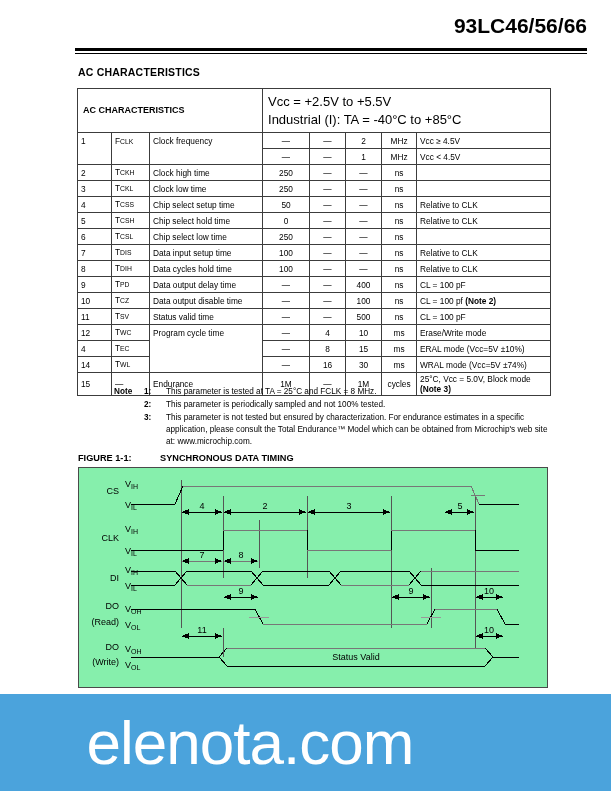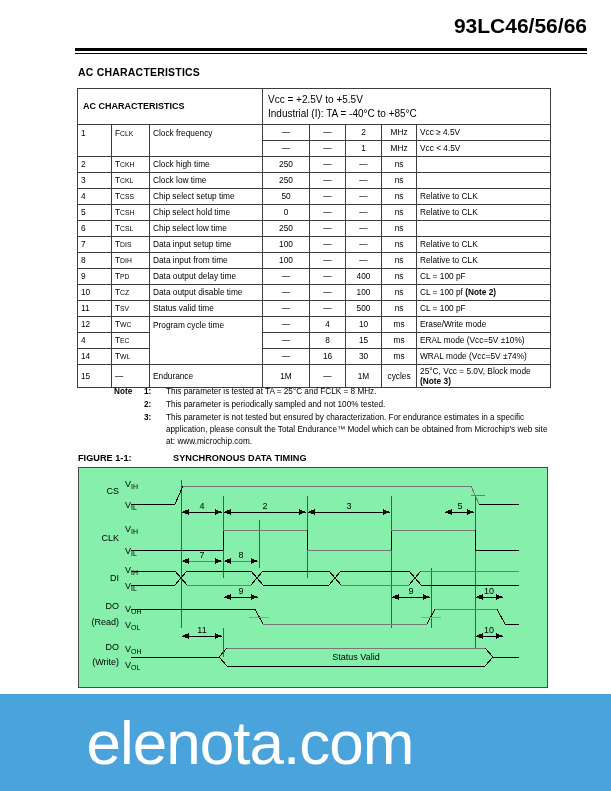--- a/index.html
+++ b/index.html
@@ -37,21 +37,21 @@
     border:1px solid #3c3c3c;
     padding:1px 3px;
     vertical-align:middle;
     font-weight:normal;
     line-height:1.22;
     height:13px;
   }
   .tbl .hdr-top td{
     font-weight:bold;font-size:9px;padding:4px 5px;
   }
-  .tbl .hdr-top td.cond{font-weight:normal;font-size:10px;line-height:1.35;}
+  .tbl .hdr-top td.cond{font-weight:normal;font-size:13px;line-height:1.35;}
   .tbl .colhdr td{
     text-align:center;font-weight:bold;font-size:8.6px;padding:3px 2px;
   }
   .c-center{text-align:center;}
   .c-left{text-align:left;}
   .nb{border-bottom:none !important;}
   .nt{border-top:none !important;}
   .sc{font-size:.82em;}
 
   
@@ -59,21 +59,21 @@
     position:absolute;left:78px;top:386px;width:472px;
     font-size:8.2px;line-height:1.45;
   }
   .note-row{display:flex;margin-bottom:1px;padding-left:36px;}
   .note-lbl{width:30px;font-weight:bold;flex:0 0 30px;}
   .note-num{width:22px;font-weight:bold;flex:0 0 22px;}
   .note-txt{flex:1;}
 
   
   .fig-cap{position:absolute;left:78px;top:453px;font-size:9.2px;font-weight:bold;}
-  .fig-cap .num{display:inline-block;width:95px;}
+  .fig-cap .num{display:inline-block;width:82px;}
   .fig-box{
     position:absolute;left:78px;top:467px;
     width:468px;height:219px;
     border:1px solid #4a4a4a;
     background:#86efac;
   }
   .fig-svg{position:absolute;left:0;top:0;}
 
   
   .footer-text{
@@ -203,21 +203,21 @@
           <td class="c-left">Data input setup time</td>
           <td class="c-center">100</td>
           <td class="c-center">—</td>
           <td class="c-center">—</td>
           <td class="c-center">ns</td>
           <td class="c-left">Relative to CLK</td>
         </tr>
         <tr>
           <td class="c-left">8</td>
           <td class="c-left"><span>T</span><span class="sc">DIH</span></td>
-          <td class="c-left">Data input from time</td>
+          <td class="c-left">Data cycles hold time</td>
           <td class="c-center">100</td>
           <td class="c-center">—</td>
           <td class="c-center">—</td>
           <td class="c-center">ns</td>
           <td class="c-left">Relative to CLK</td>
         </tr>
         <tr>
           <td class="c-left">9</td>
           <td class="c-left"><span>T</span><span class="sc">PD</span></td>
           <td class="c-left">Data output delay time</td>

